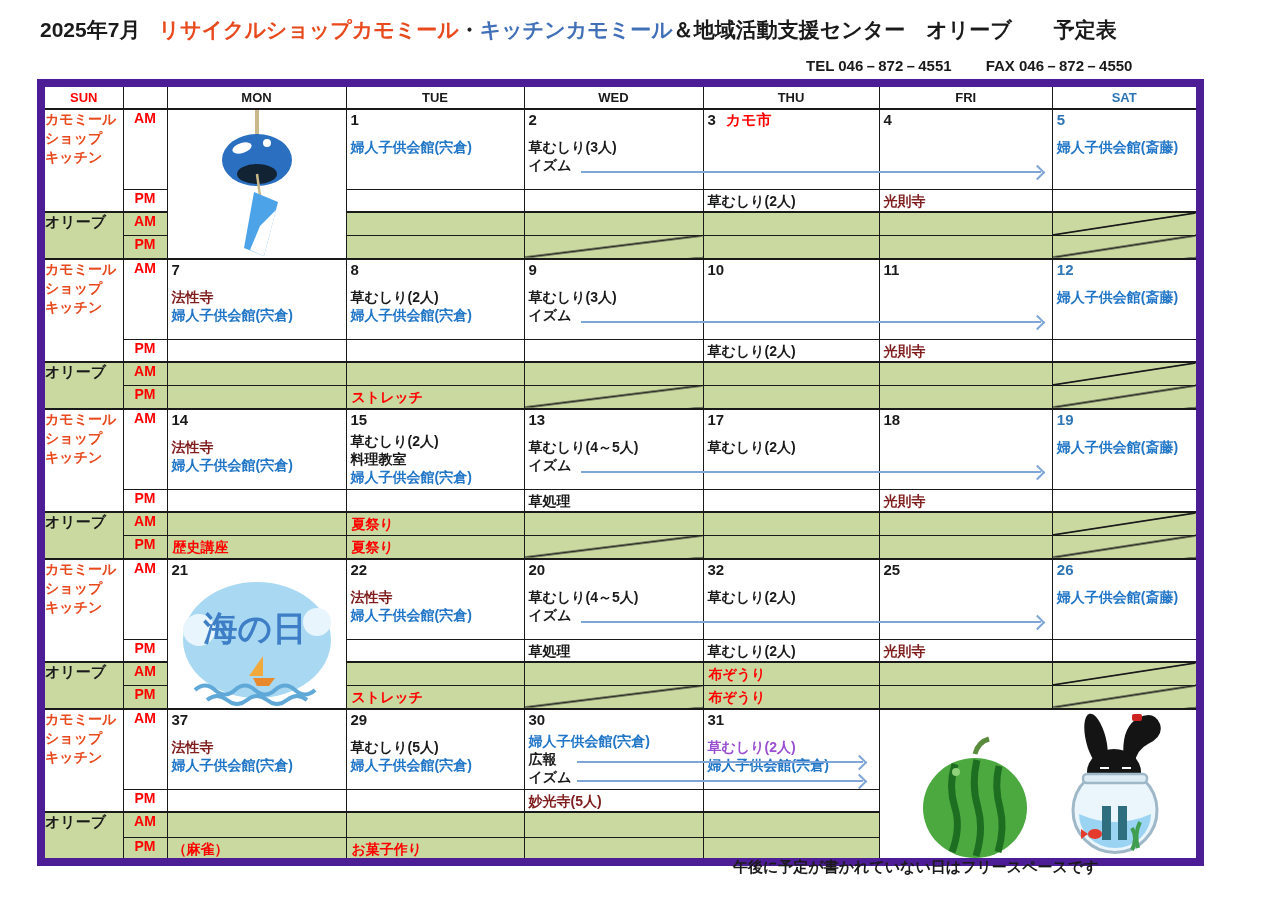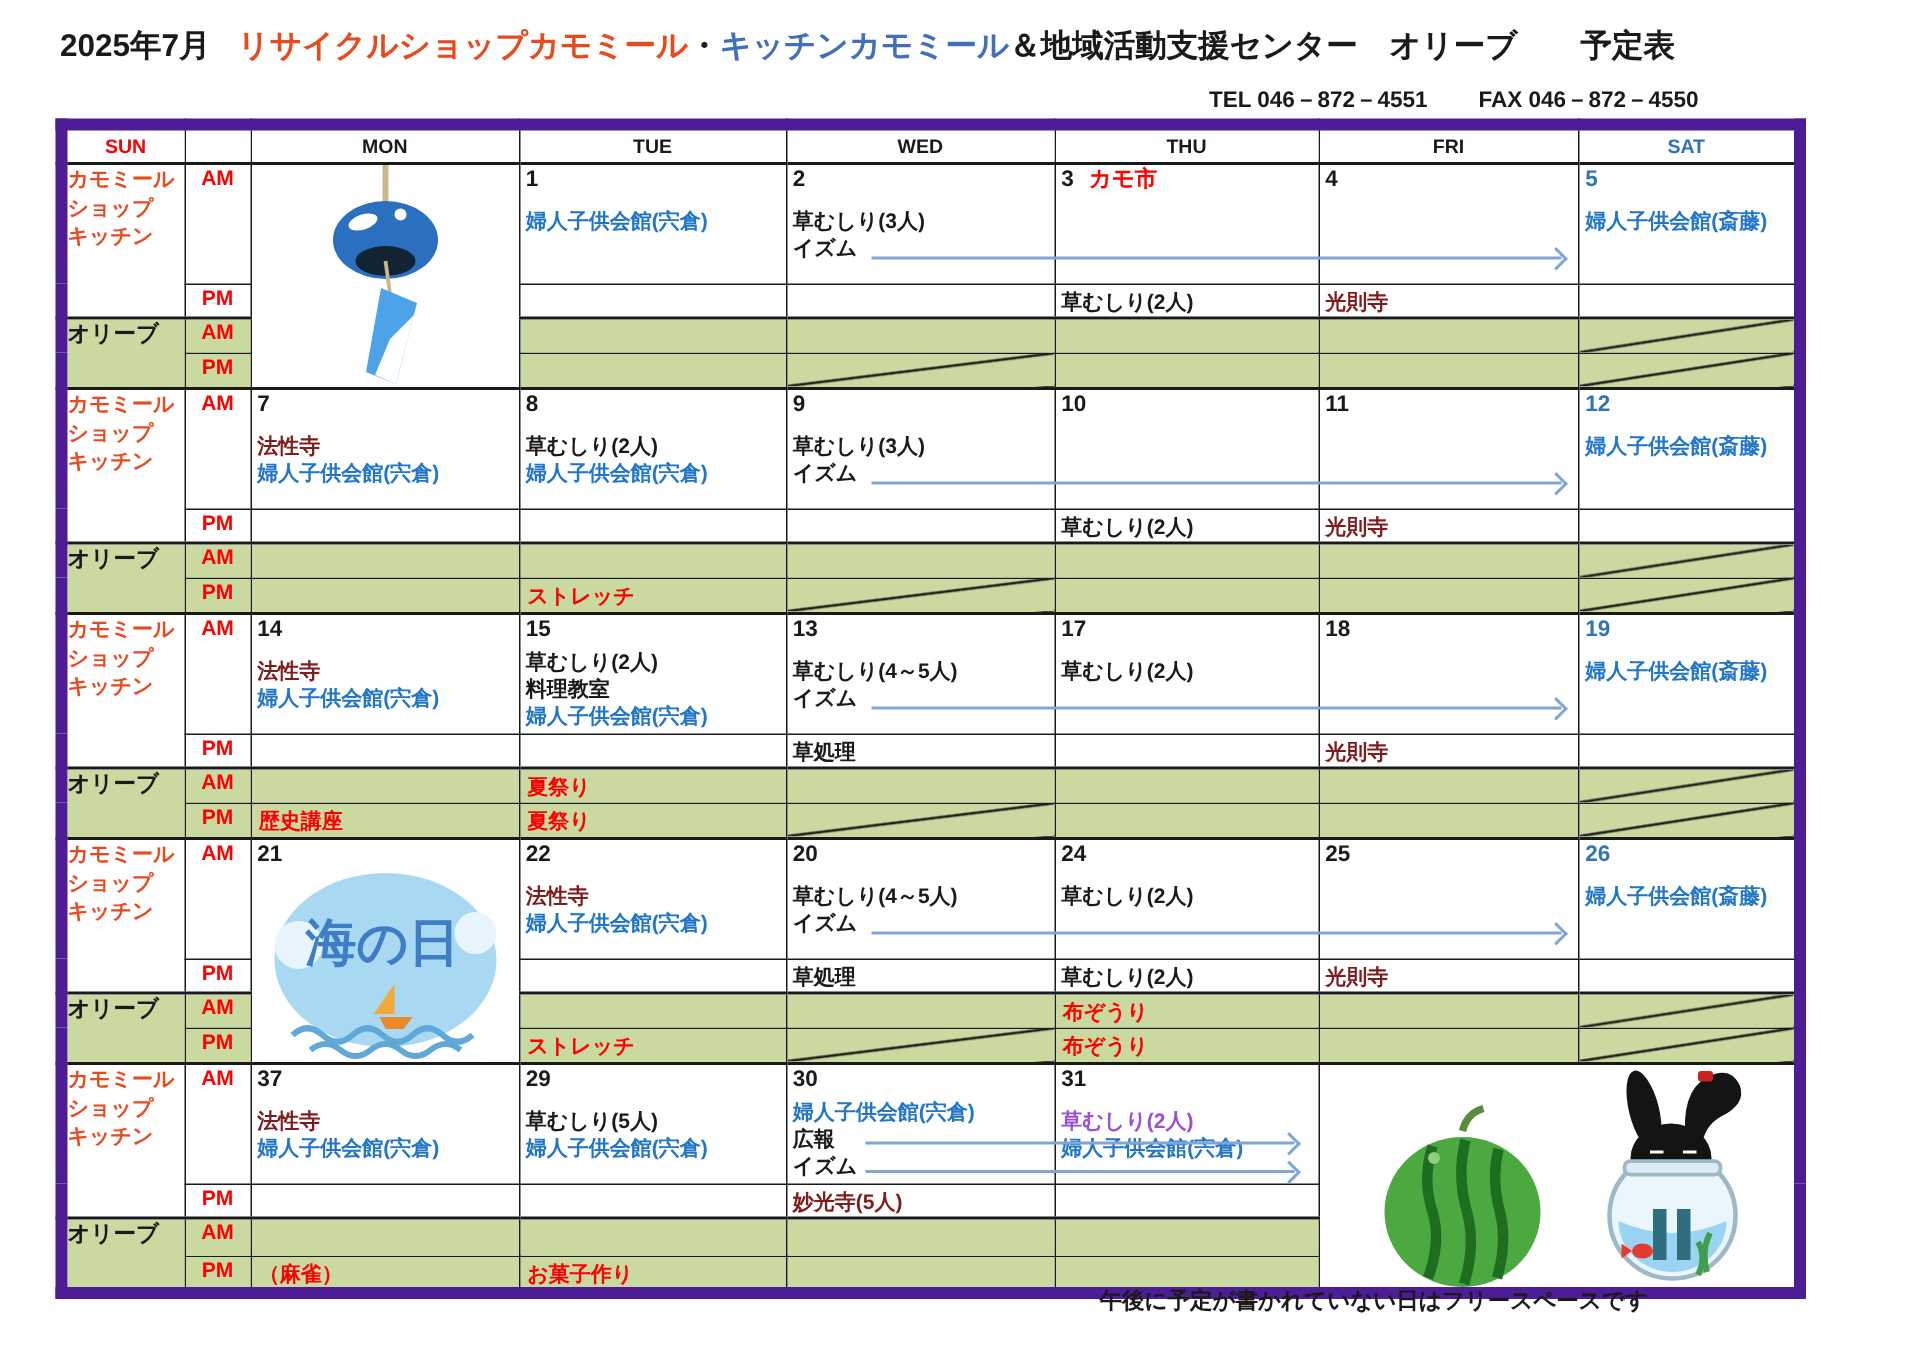--- a/index.html
+++ b/index.html
@@ -359,21 +359,21 @@
     </td>
     <td class="day">
       <div class="dnum">20</div>
       <div class="ev">
         <div class="c-black">草むしり(4～5人)</div>
         <div class="c-black">イズム</div>
       </div>
       <div class="harrow" style="left:56px;top:61px;width:460px;"></div>
     </td>
     <td class="day">
-      <div class="dnum">24</div>
+      <div class="dnum">32</div>
       <div class="ev">
             <div class="c-black">草むしり(2人)</div>
           </div>
     </td>
     <td class="day">
       <div class="dnum">25</div>
     </td>
     <td class="day">
       <div class="dnum satnum">26</div>
       <div class="ev">

